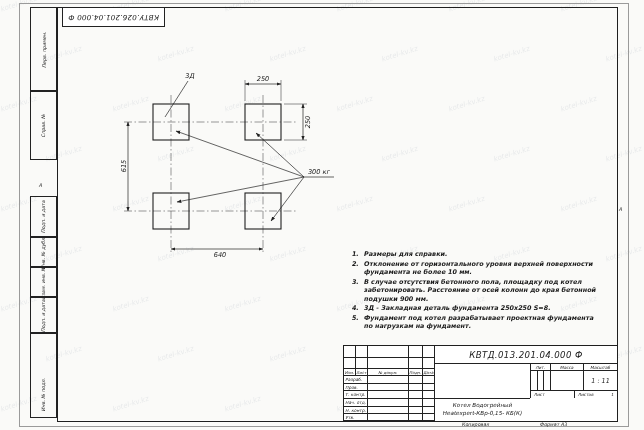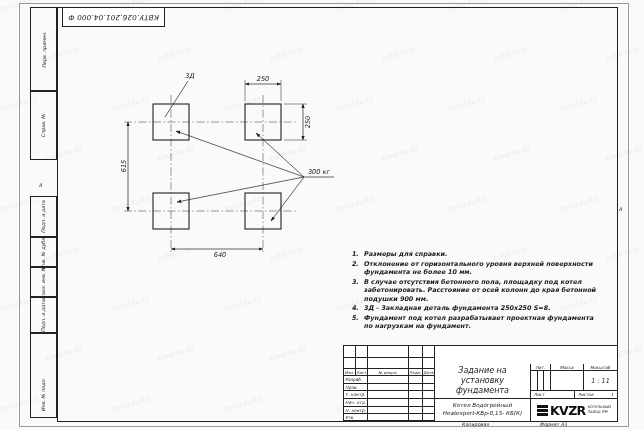--- a/index.html
+++ b/index.html
@@ -242,21 +242,21 @@
     <div class="lab">Н. контр.</div>
       <div></div>
       <div></div>
       <div></div>
     <div class="lab">Утв.</div>
       <div></div>
       <div></div>
       <div></div>
   </div>
 
-  <div class="rc tname" style="left:91px;top:18px;width:95px;height:34px;">Задание на установку фундамента</div>
+  <div class="rc bb docnum" style="left:91px;top:0;width:182px;height:18px;">КВТД.013.201.04.000 Ф</div>
   <div class="rc bt prod" style="left:91px;top:52px;width:95px;height:23px;">
     <span>Котел Водогрейный</span>
     <span>Heatexpert-КВр-0,15- КБ(К)</span>
   </div>
   <div class="rc bl bb hdr" style="left:186px;top:18px;width:20px;height:7px;">Лит.</div>
   <div class="rc bl bb hdr" style="left:206px;top:18px;width:33px;height:7px;">Масса</div>
   <div class="rc bl bb hdr" style="left:239px;top:18px;width:34px;height:7px;">Масштаб</div>
   <div class="rc bl litgrid" style="left:186px;top:25px;width:20px;height:19px;">
       <i></i>
       <i></i>
@@ -264,24 +264,16 @@
     </div>
   <div class="rc bl" style="left:206px;top:25px;width:33px;height:19px;"></div>
   <div class="rc bl scaleval" style="left:239px;top:25px;width:34px;height:19px;">1 : 11</div>
   <div class="rc bl bt sheetrow" style="left:186px;top:44px;width:44px;height:8px;">
     <span>Лист</span>
   </div>
   <div class="rc bl bt sheetrow" style="left:230px;top:44px;width:43px;height:8px;">
     <span>Листов</span>
     <span>1</span>
   </div>
-  <div class="rc bl bt logo" style="left:186px;top:52px;width:87px;height:23px;">
-    <span class="logo-icon"></span>
-    <span class="logo-word">KVZR</span>
-    <span class="logo-cap">
-      <span>КОТЕЛЬНЫЙ</span>
-      <span>ЗАВОД РЗР</span>
-    </span>
-  </div>
 </div>
 
 <div class="footer-text" style="left:462px;top:422px;">Копировал</div>
 <div class="footer-text" style="left:540px;top:422px;">Формат А3</div>
 
 </body></html>

